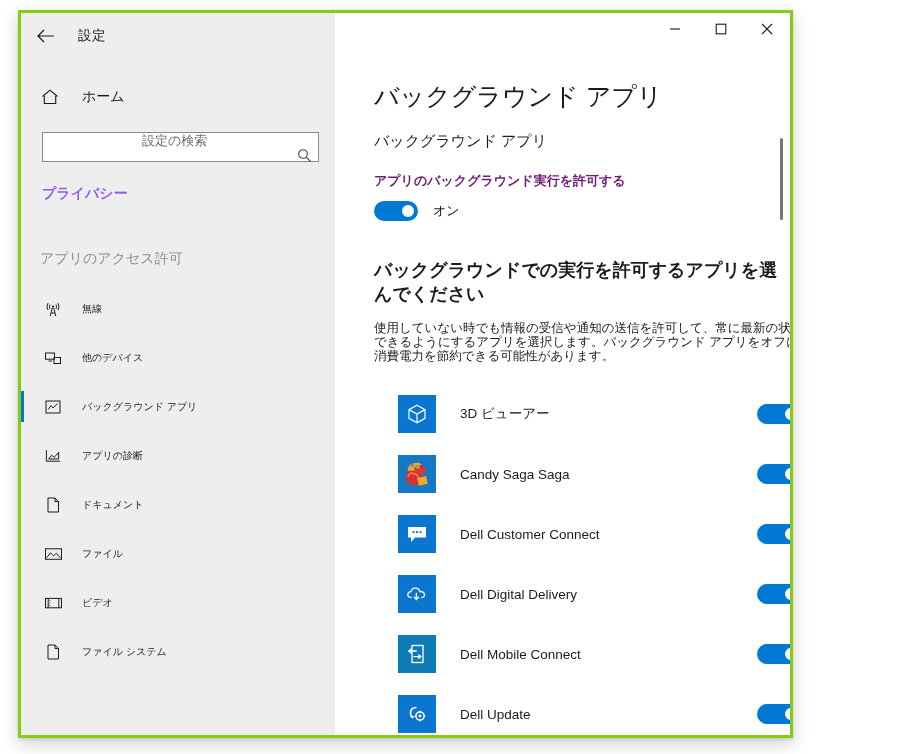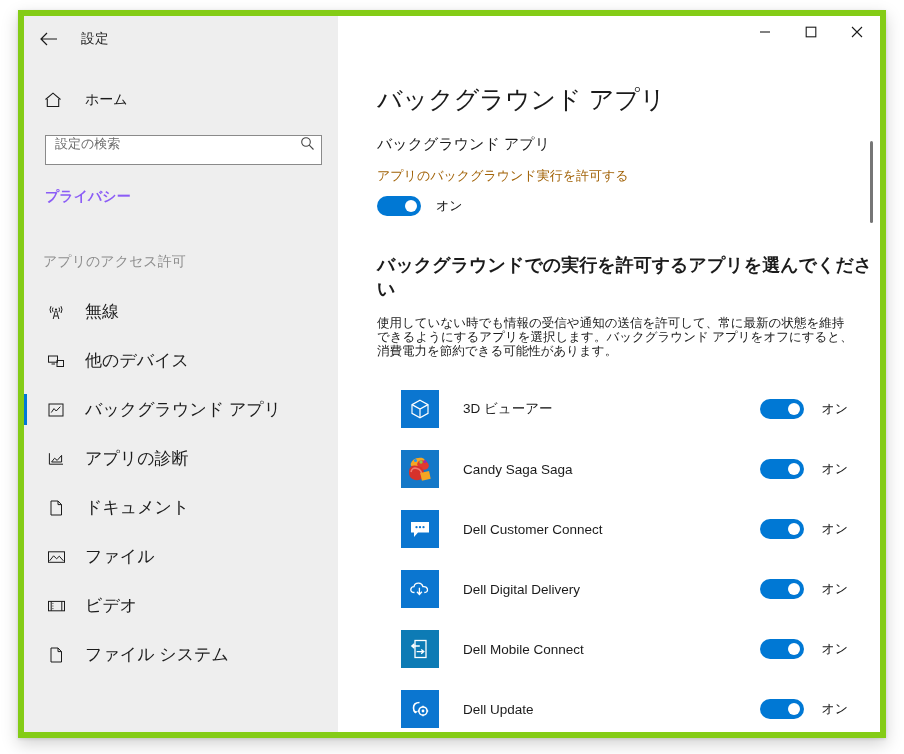--- a/index.html
+++ b/index.html
@@ -17,24 +17,24 @@
     width: 904px;
     height: 754px;
     background: #ffffff;
   }
 
   
   .window {
     position: absolute;
     left: 18px;
     top: 10px;
-    width: 868px;
+    width: 775px;
     height: 728px;
     background: #ffffff;
-    border: 6px solid #84cc16;
+    border: 3px solid #84cc16;
     box-shadow: 0 6px 16px rgba(0,0,0,0.18), 0 1px 3px rgba(0,0,0,0.12);
     overflow: hidden;
   }
 
   
   .titlebar {
     position: absolute;
     left: 0; top: 0;
     width: 100%;
     height: 46px;
@@ -108,21 +108,22 @@
     color: #1b1b1b;
     margin-left: 17px;
   }
   .search-wrap {
     margin: 16px 0 0 21px;
     width: 277px;
     height: 30px;
     background: #ffffff;
     border: 1px solid #8a8a8a;
     display: flex;
-    align-items: flex-start;
+    align-items: flex-end;
+    flex-direction: column;
   }
   .search-input {
     flex: 1;
     border: none;
     outline: none;
     background: transparent;
     font-family: inherit;
     font-size: 13px;
     color: #1b1b1b;
     padding-left: 9px;
@@ -163,21 +164,21 @@
     width: 3px; height: 31px;
     background: #0078d7;
   }
   .nav-icon {
     width: 22px; height: 22px;
     display: flex; align-items: center; justify-content: center;
     color: #1b1b1b;
     flex: none;
   }
   .nav-label {
-    font-size: 17px;
+    font-size: 10px;
     color: #1b1b1b;
     margin-left: 18px;
     white-space: nowrap;
   }
   .sb-scroll {
     position: absolute;
     left: 325px;
     top: 515px;
     width: 3px;
     height: 186px;
@@ -199,23 +200,24 @@
     font-size: 25px;
     color: #1b1b1b;
     font-weight: normal;
   }
   .section-title {
     margin-top: 19px;
     font-size: 15px;
     color: #1b1b1b;
   }
   .setting-label {
-    margin-top: 13px;
+    margin-top: 21px;
     font-size: 13px;
-    color: #a16207;
+    color: #701a75;
+    font-weight: bold;
   }
   .toggle-row {
     display: flex;
     align-items: center;
     margin-top: 11px;
   }
   .toggle {
     width: 44px; height: 20px;
     border-radius: 10px;
     background: #0078d4;

